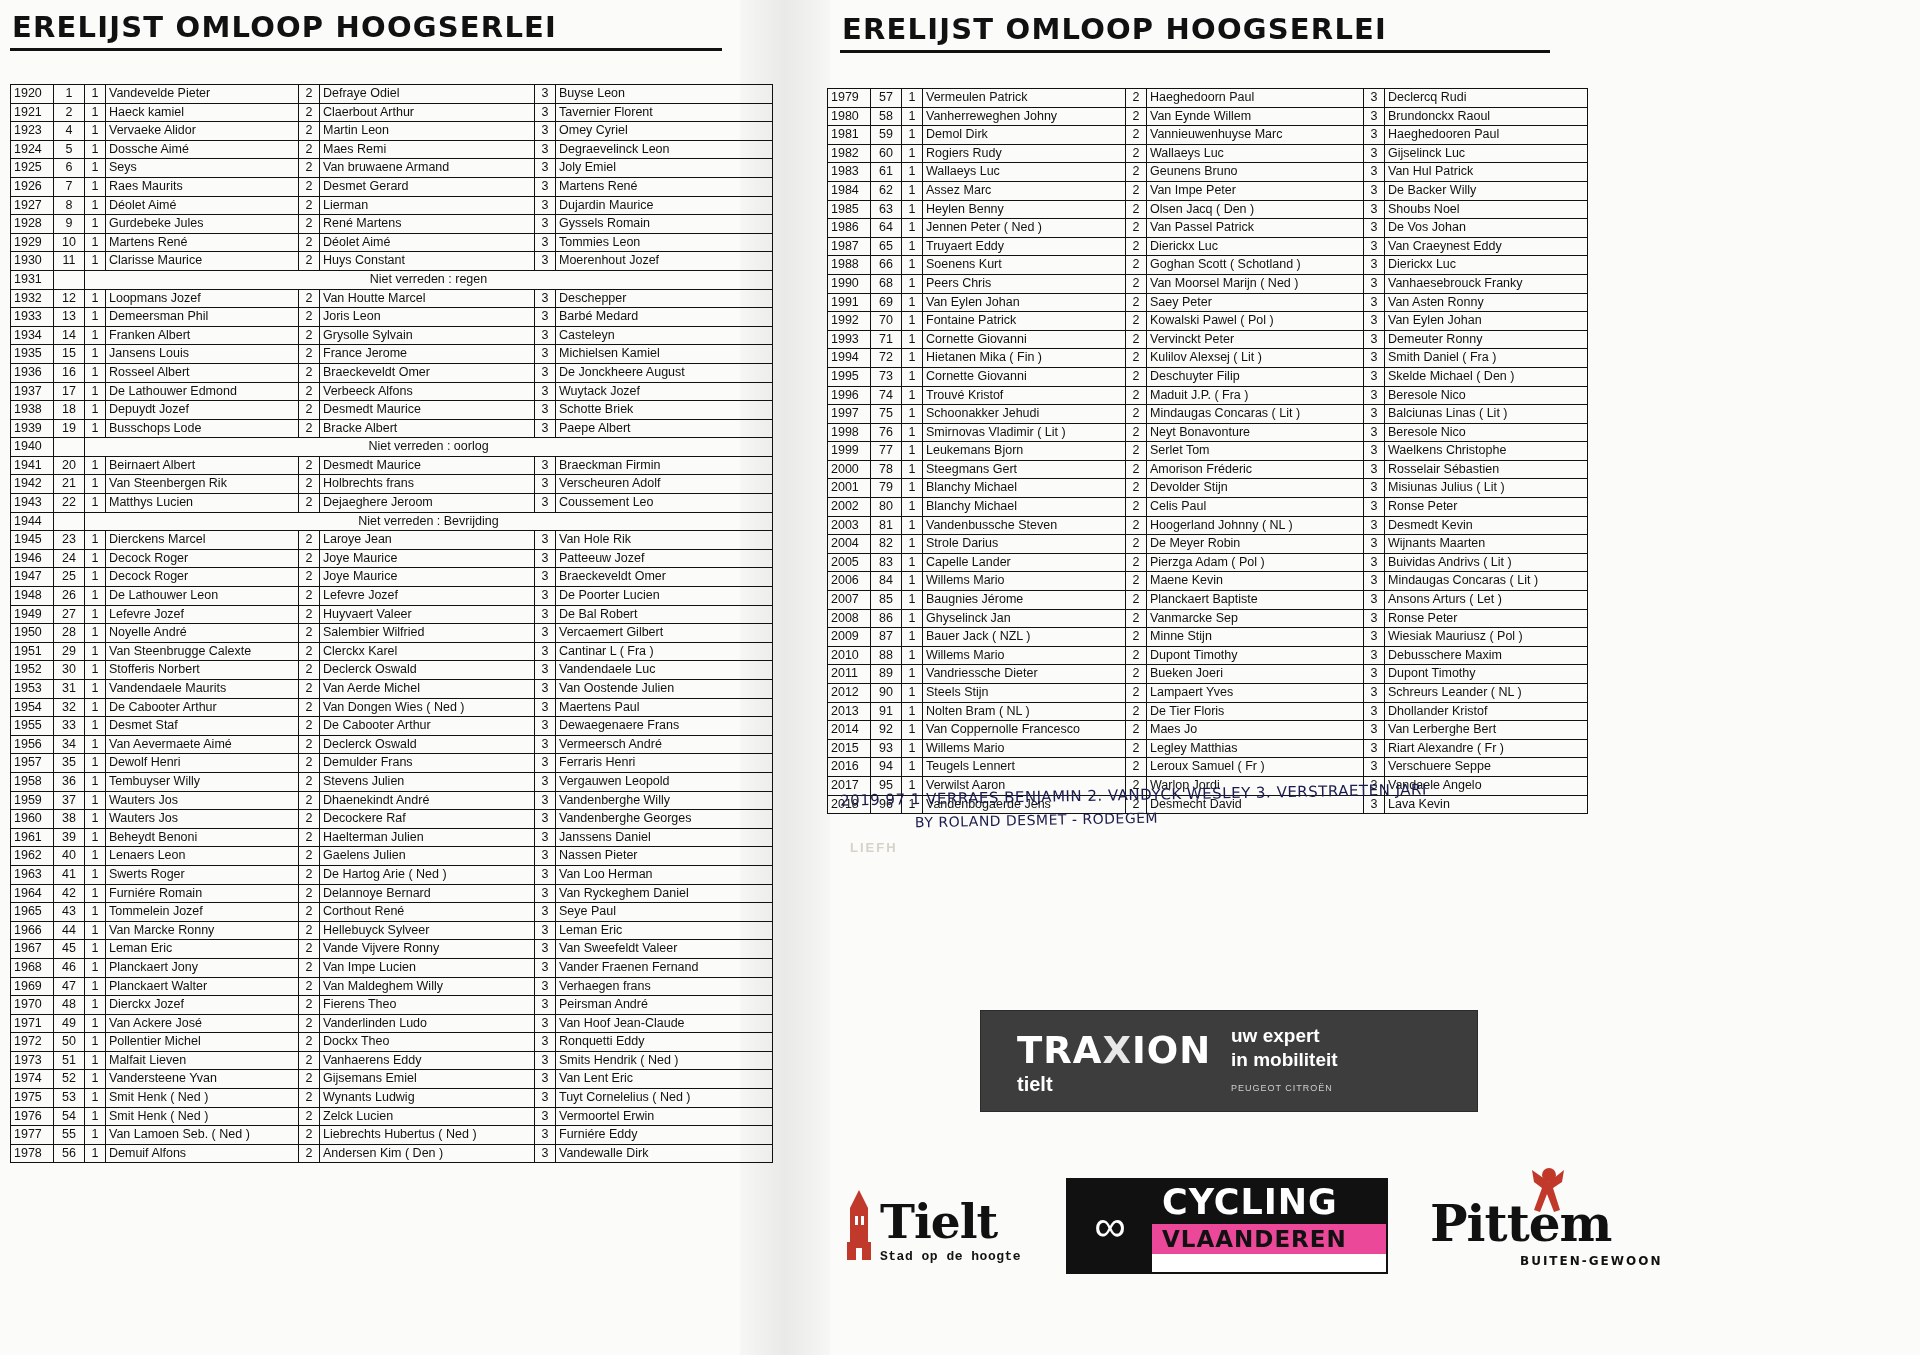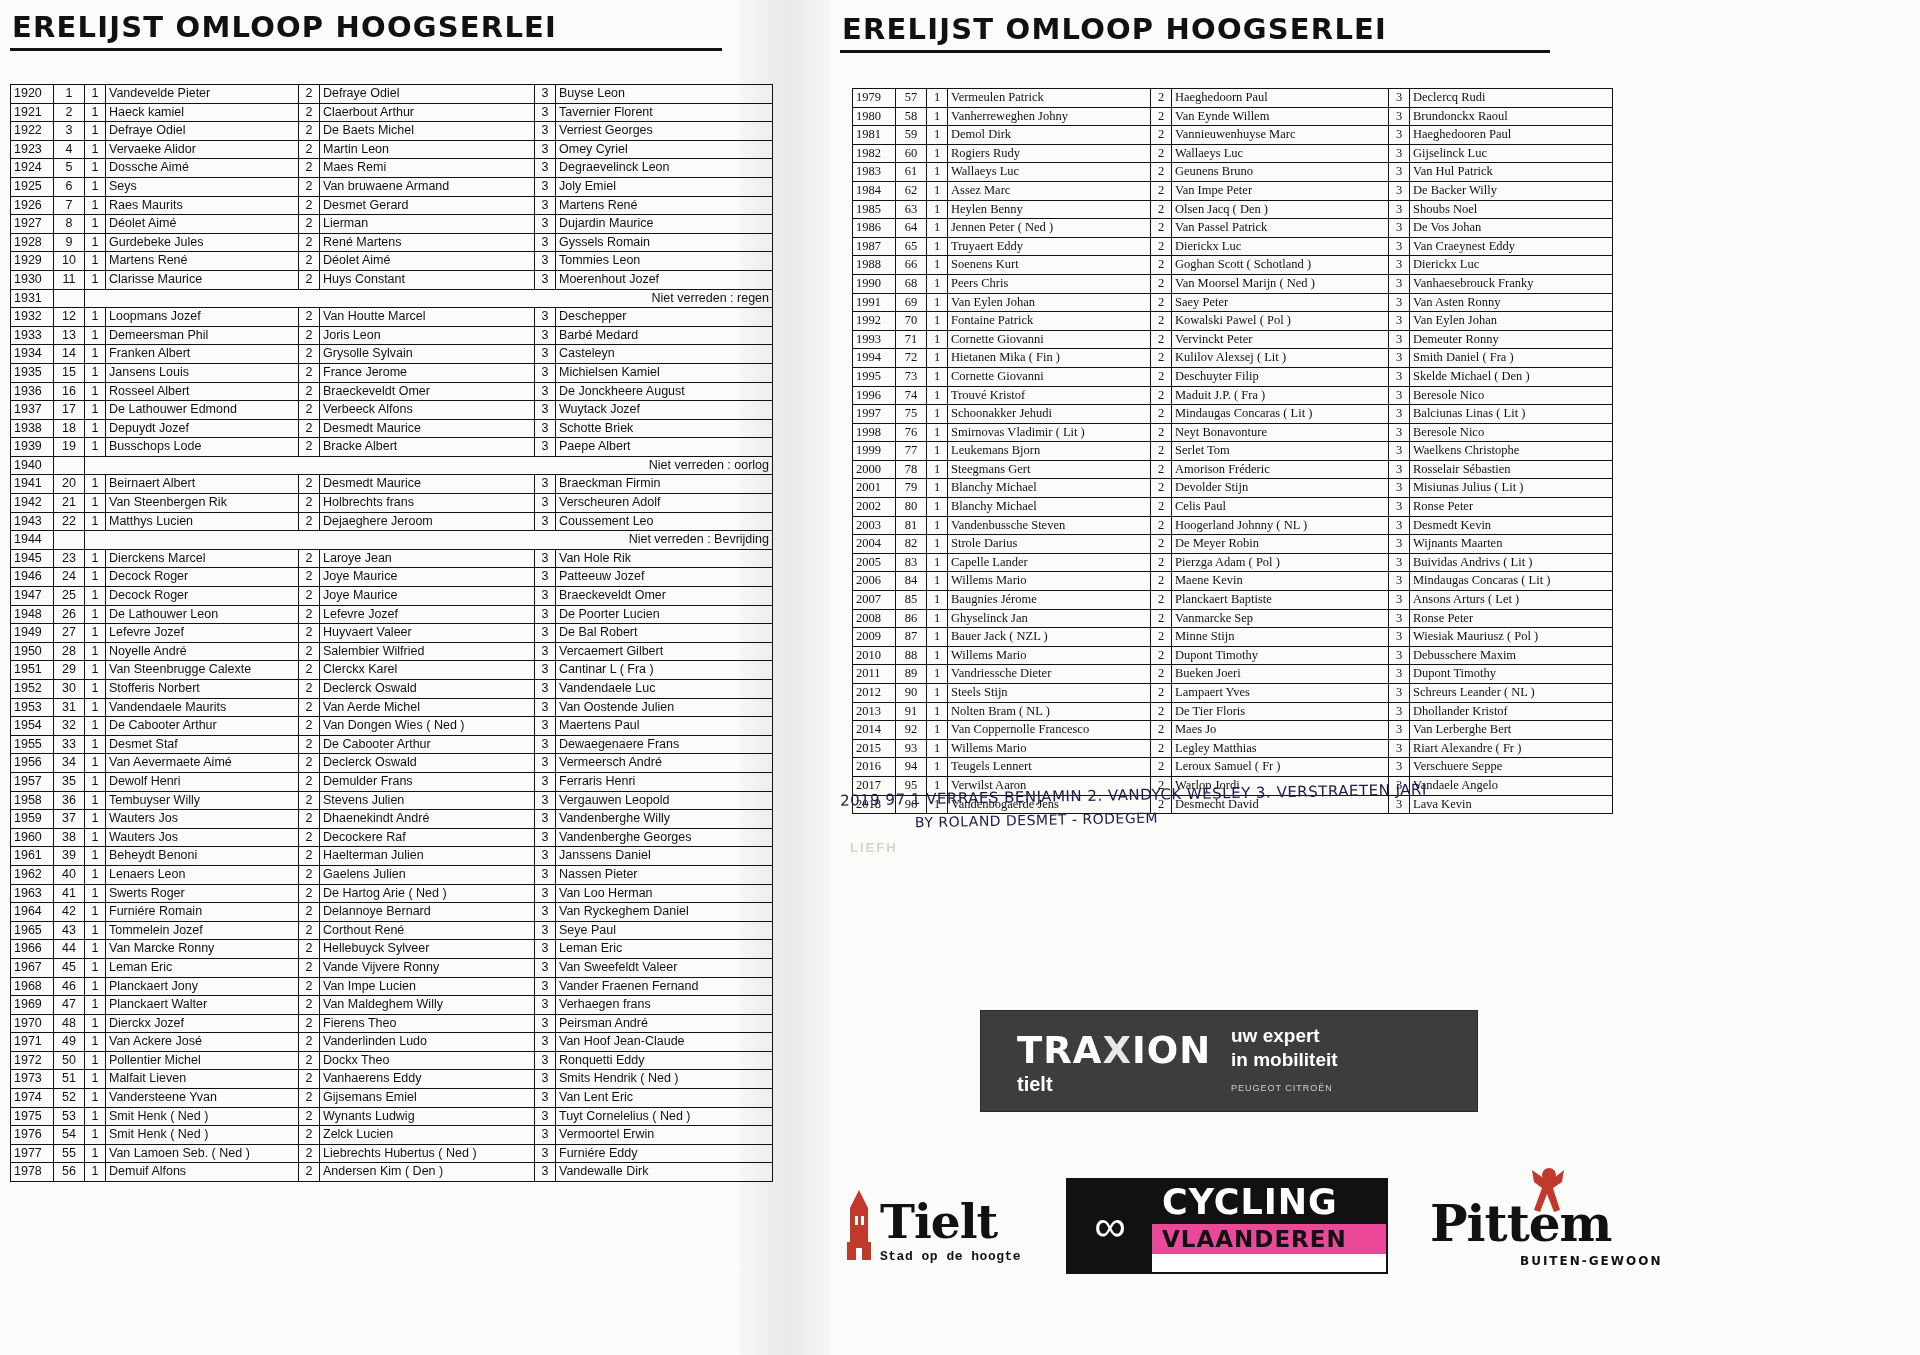--- a/index.html
+++ b/index.html
@@ -47,21 +47,21 @@
   td.c-year{width:36px;text-align:left;}
   td.c-ed{width:24px;text-align:center;}
   td.c-n{width:14px;text-align:center;}
   td.c-name{}
   .left-tbl td.c-name1{width:186px;}
   .left-tbl td.c-name2{width:208px;}
   .left-tbl td.c-name3{width:210px;}
   .right-tbl td.c-name1{width:196px;}
   .right-tbl td.c-name2{width:210px;}
   .right-tbl td.c-name3{width:196px;}
-  td.c-span{text-align:right;}
+  td.c-span{text-align:center;}
 
   
   .handwriting{
     position:absolute;
     font-family:"DejaVu Sans", sans-serif;
     color:#1b1b4d;
     font-size:15px;
     letter-spacing:0.5px;
     transform:rotate(-1.1deg);
     white-space:nowrap;
@@ -160,30 +160,20 @@
             <td class="c-year">1921</td>
             <td class="c-ed">2</td>
             <td class="c-n">1</td>
             <td class="c-name c-name1">Haeck kamiel</td>
             <td class="c-n">2</td>
             <td class="c-name c-name2">Claerbout Arthur</td>
             <td class="c-n">3</td>
             <td class="c-name c-name3">Tavernier Florent</td>
           </tr>
           <tr>
-            <td class="c-year">1922</td>
-            <td class="c-ed">3</td>
-            <td class="c-n">1</td>
-            <td class="c-name c-name1">Defraye Odiel</td>
-            <td class="c-n">2</td>
-            <td class="c-name c-name2">De Baets Michel</td>
-            <td class="c-n">3</td>
-            <td class="c-name c-name3">Verriest Georges</td>
-          </tr>
-          <tr>
             <td class="c-year">1923</td>
             <td class="c-ed">4</td>
             <td class="c-n">1</td>
             <td class="c-name c-name1">Vervaeke Alidor</td>
             <td class="c-n">2</td>
             <td class="c-name c-name2">Martin Leon</td>
             <td class="c-n">3</td>
             <td class="c-name c-name3">Omey Cyriel</td>
           </tr>
           <tr>
@@ -724,21 +714,21 @@
         </tbody>
     </table>
   </div>
 
   <div class="col col-right">
     <div class="title-wrap" style="left:22px;top:12px;">
       <h1 class="title">ERELIJST OMLOOP HOOGSERLEI</h1>
     </div>
     <div class="title-rule" style="left:20px;top:50px;width:710px;"></div>
 
-    <table class="erelijst right-tbl" id="right-table" style="position:absolute;left:32px;top:88px;width:728px;font-family:Liberation Serif, serif;">
+    <table class="erelijst right-tbl" id="right-table" style="position:absolute;left:7px;top:88px;width:728px;">
       <tbody>
           <tr>
             <td class="c-year">1979</td>
             <td class="c-ed">57</td>
             <td class="c-n">1</td>
             <td class="c-name c-name1">Vermeulen Patrick</td>
             <td class="c-n">2</td>
             <td class="c-name c-name2">Haeghedoorn Paul</td>
             <td class="c-n">3</td>
             <td class="c-name c-name3">Declercq Rudi</td>

